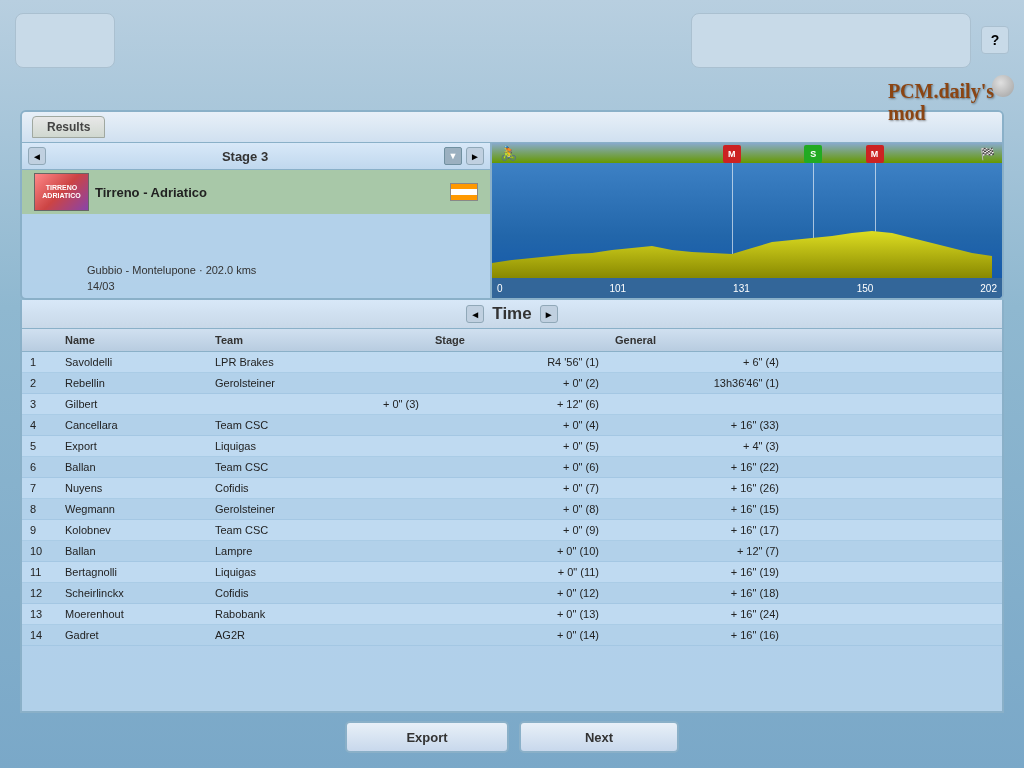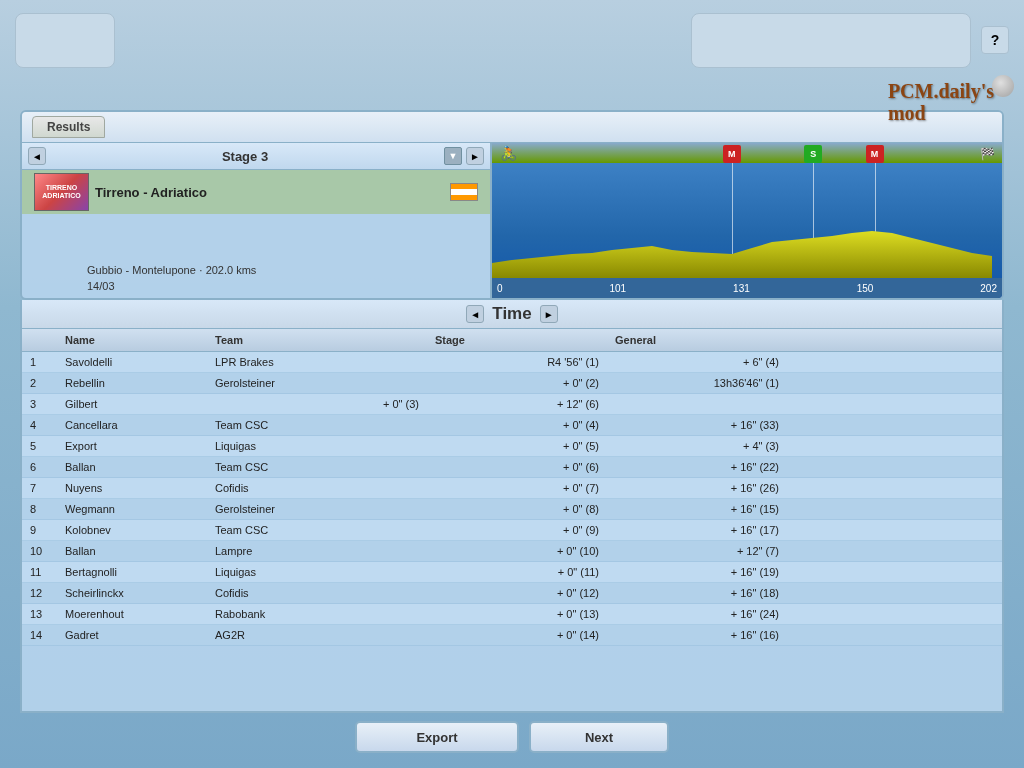--- a/index.html
+++ b/index.html
@@ -440,21 +440,21 @@
       display: flex;
       align-items: center;
       justify-content: center;
       font-weight: bold;
       font-size: 13px;
       color: #333;
       cursor: pointer;
     }
 
     .btn-next {
-      width: 140px;
+      width: 160px;
       height: 32px;
       background: linear-gradient(180deg, #e8f0f8 0%, #c8d8ec 100%);
       border: 2px solid #8ab0c8;
       border-radius: 5px;
       display: flex;
       align-items: center;
       justify-content: center;
       font-weight: bold;
       font-size: 13px;
       color: #333;

